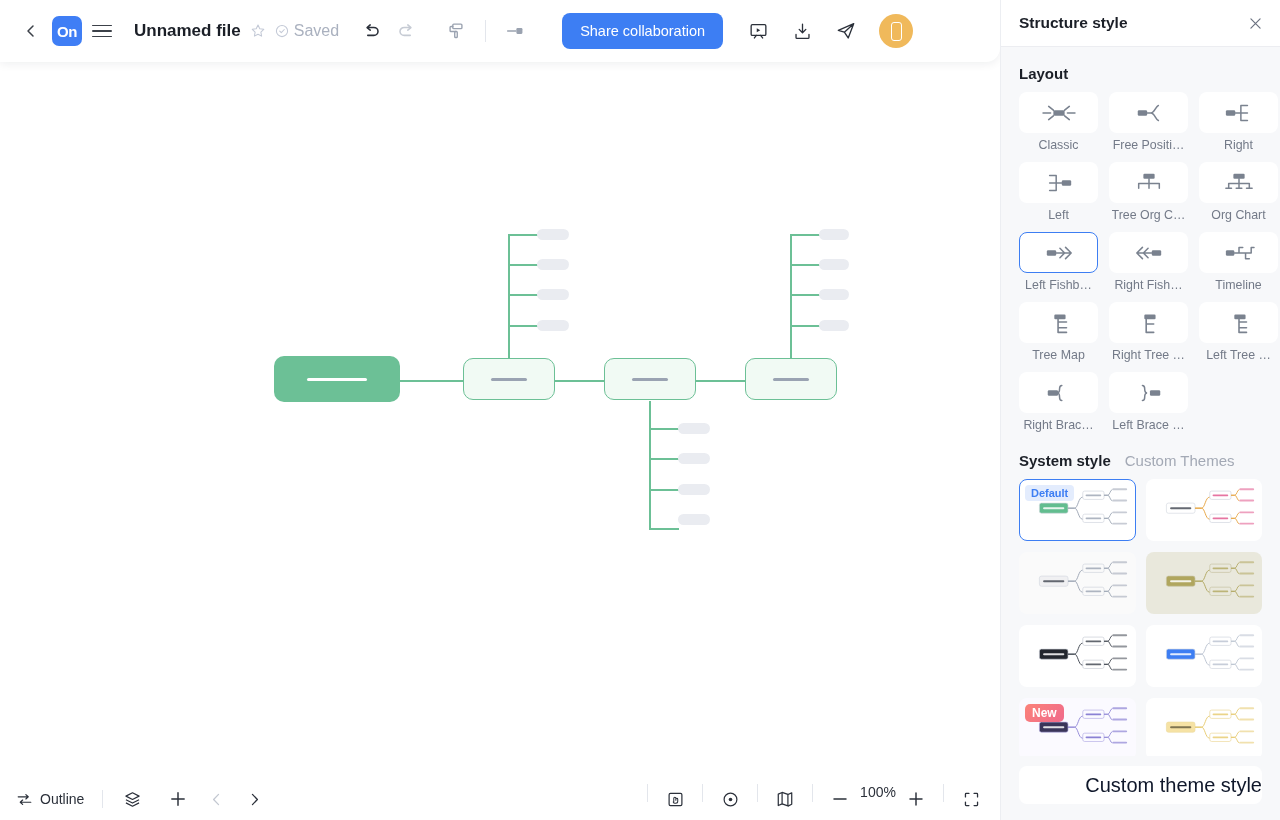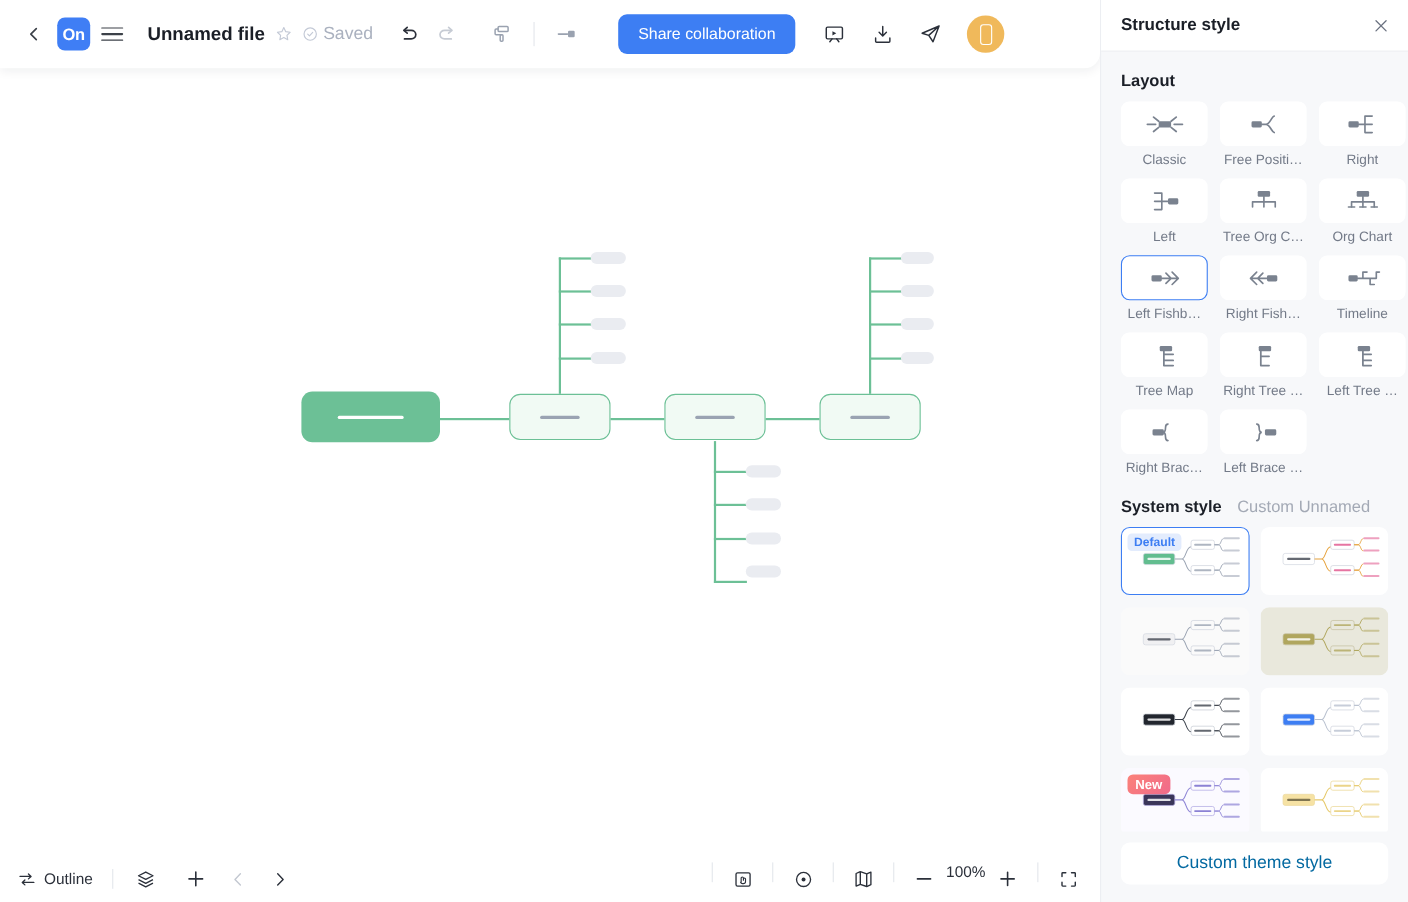--- a/index.html
+++ b/index.html
@@ -186,22 +186,23 @@
   .badge-new {
     position: absolute; left: 5px; top: 5px;
     background: linear-gradient(135deg,#fb8279,#f06a8b);
     color: #ffffff; font-size: 12px; font-weight: 700; padding: 2px 7px; border-radius: 5px;
   }
   .thumb { position: absolute; inset: 0; }
 
   .panel-foot { padding: 10px 18px 16px; }
   .custom-theme-btn {
     width: 100%; height: 38px; background: #ffffff; border: none; border-radius: 8px;
-    font-size: 16px; color: #0369a1; cursor: pointer;
+    font-size: 20px; color: #0f172a; cursor: pointer;
     font-family: "Liberation Sans", sans-serif;
+    text-align: right;
   }
 </style>
 </head>
 <body>
 
 <div id="app">
 
   <div class="topbar">
 
     <div class="tb-back">
@@ -613,21 +614,21 @@
                 <rect x="26" y="13" width="11" height="6" rx="1.4" fill="#7a828f"></rect>
                 <path d="M18 8c2 0 2.4 1.5 2.4 3.5 0 2 0.4 4.5 2.6 4.5-2.2 0-2.6 2.5-2.6 4.5 0 2-0.4 3.5-2.4 3.5" stroke="#7a828f" stroke-width="1.6" fill="none" stroke-linecap="round"></path>
               </svg>
             </div>
             <div class="layout-lbl">Left Brace …</div>
           </div>
         </div>
 
       <div class="style-tabs" id="style-tabs">
           <div class="style-tab active">System style</div>
-          <div class="style-tab">Custom Unnamed</div>
+          <div class="style-tab">Custom Themes</div>
         </div>
       <div class="themes" id="themes-grid">
           <div class="theme selected" style="background: rgb(255, 255, 255);">
             <svg class="thumb" viewBox="0 0 124 62" fill="none" preserveAspectRatio="none">
               <rect x="21" y="25" width="31" height="11" rx="2.2" fill="#62bd8f" stroke="#d4d8e0" stroke-width="0.7"></rect>
               <rect x="25" y="29.4" width="23" height="2.2" rx="1.1" fill="#ffffff" opacity="0.85"></rect>
               <path d="M52 30.5h7c4 0 4-12 9-12M52 30.5h7c4 0 4 12 9 12" stroke="#9aa3b2" stroke-width="1" fill="none"></path>
               <rect x="68" y="12" width="23" height="9" rx="2" fill="none" stroke="#d4d8e0" stroke-width="0.8"></rect>
               <rect x="71" y="15.6" width="17" height="1.9" rx="0.95" fill="#9aa3b2" opacity="0.8"></rect>
               <rect x="68" y="37" width="23" height="9" rx="2" fill="none" stroke="#d4d8e0" stroke-width="0.8"></rect>

